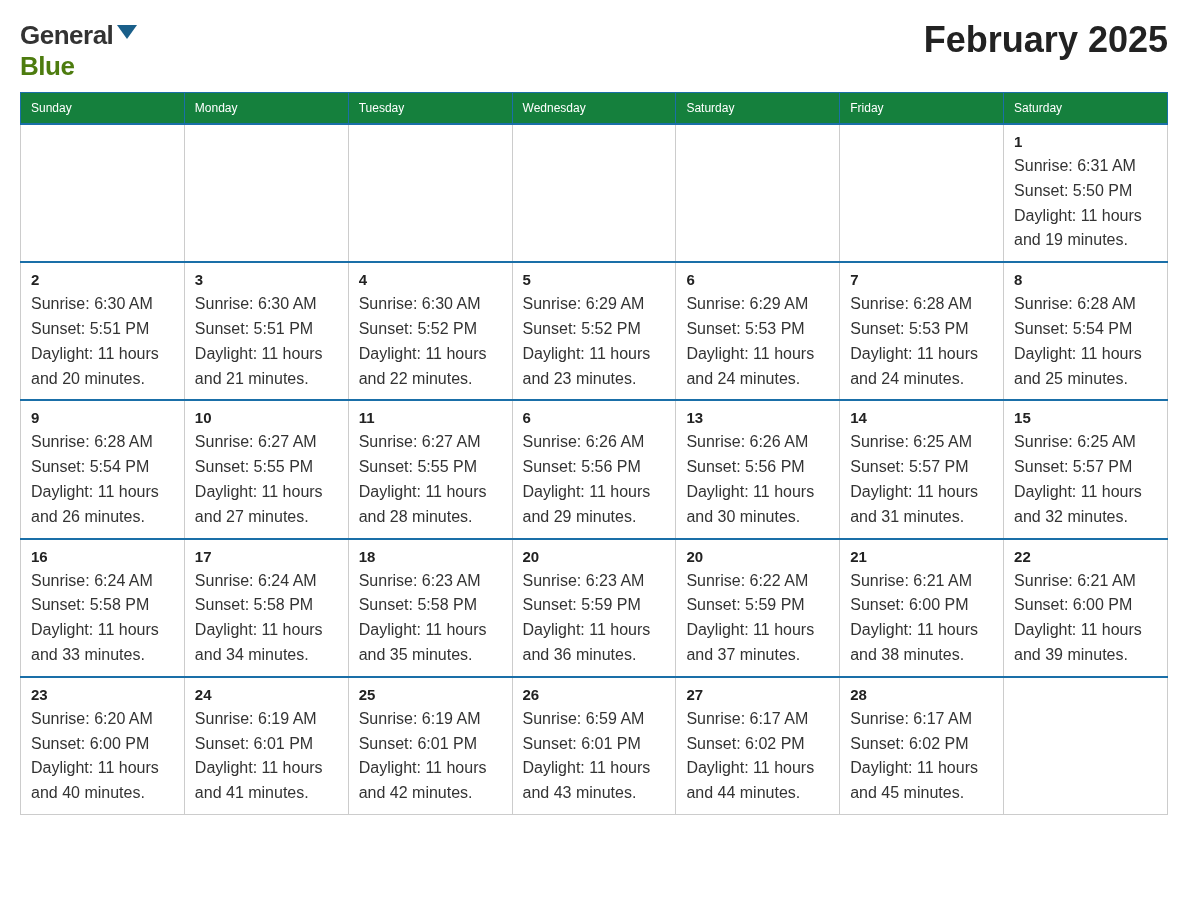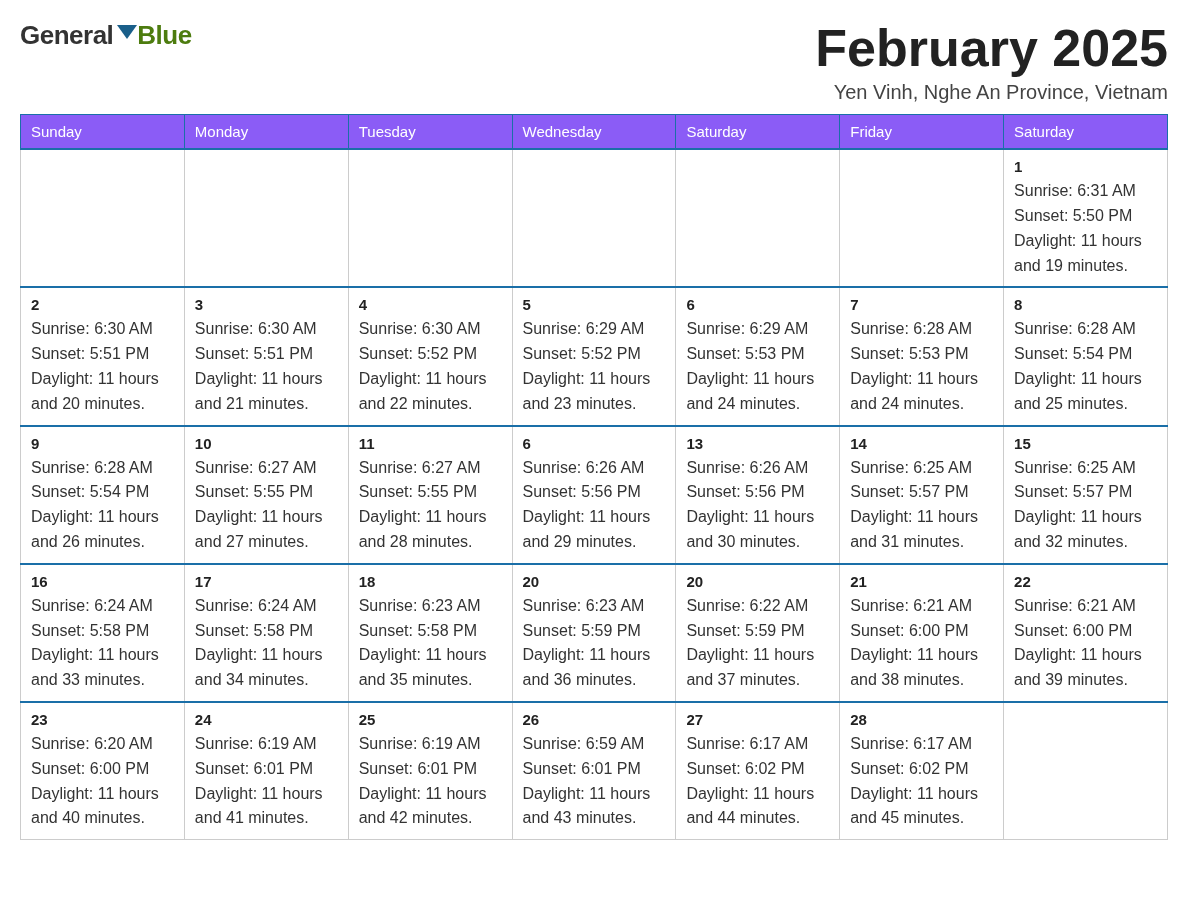--- a/index.html
+++ b/index.html
@@ -11,21 +11,21 @@
       min-height: 918px;
     }
     .header {
       display: flex;
       justify-content: space-between;
       align-items: flex-start;
       margin-bottom: 10px;
     }
     .logo {
       display: flex;
-      flex-direction: row;
+      flex-direction: column;
       align-items: flex-start;
     }
     .logo-text-general {
       font-size: 26px;
       font-weight: bold;
       color: #333;
       letter-spacing: -0.5px;
     }
     .logo-text-blue {
       font-size: 26px;
@@ -46,39 +46,39 @@
       top: -4px;
     }
     .logo-row {
       display: flex;
       align-items: center;
     }
     .title-section {
       text-align: right;
     }
     .calendar-title {
-      font-size: 52px;
+      font-size: 36px;
       font-weight: bold;
       color: #222;
       line-height: 1.1;
     }
     .calendar-subtitle {
       font-size: 20px;
       color: #444;
       margin-top: 4px;
     }
     .calendar {
       width: 100%;
       border-collapse: collapse;
       margin-top: 8px;
     }
     .calendar th {
-      background-color: #8b5cf6;
+      background-color: #15803d;
       color: #fff;
-      font-size: 15px;
+      font-size: 12px;
       font-weight: normal;
       padding: 8px 10px;
       text-align: left;
       border: 1px solid #1a6fa8;
     }
     .calendar td {
       vertical-align: top;
       padding: 8px 10px;
       border: 1px solid #ccc;
       width: calc(100% / 7);
@@ -110,21 +110,20 @@
 <div class="header">
   <div class="logo">
     <div class="logo-row">
       <span class="logo-text-general">General</span>
       <span class="logo-icon"></span>
     </div>
     <span class="logo-text-blue">Blue</span>
   </div>
   <div class="title-section">
     <div class="calendar-title">February 2025</div>
-    <div class="calendar-subtitle">Yen Vinh, Nghe An Province, Vietnam</div>
   </div>
 </div>
 
 <table class="calendar">
   <thead>
     <tr>
     <th>Sunday</th>
         <th>Monday</th>
         <th>Tuesday</th>
         <th>Wednesday</th>

